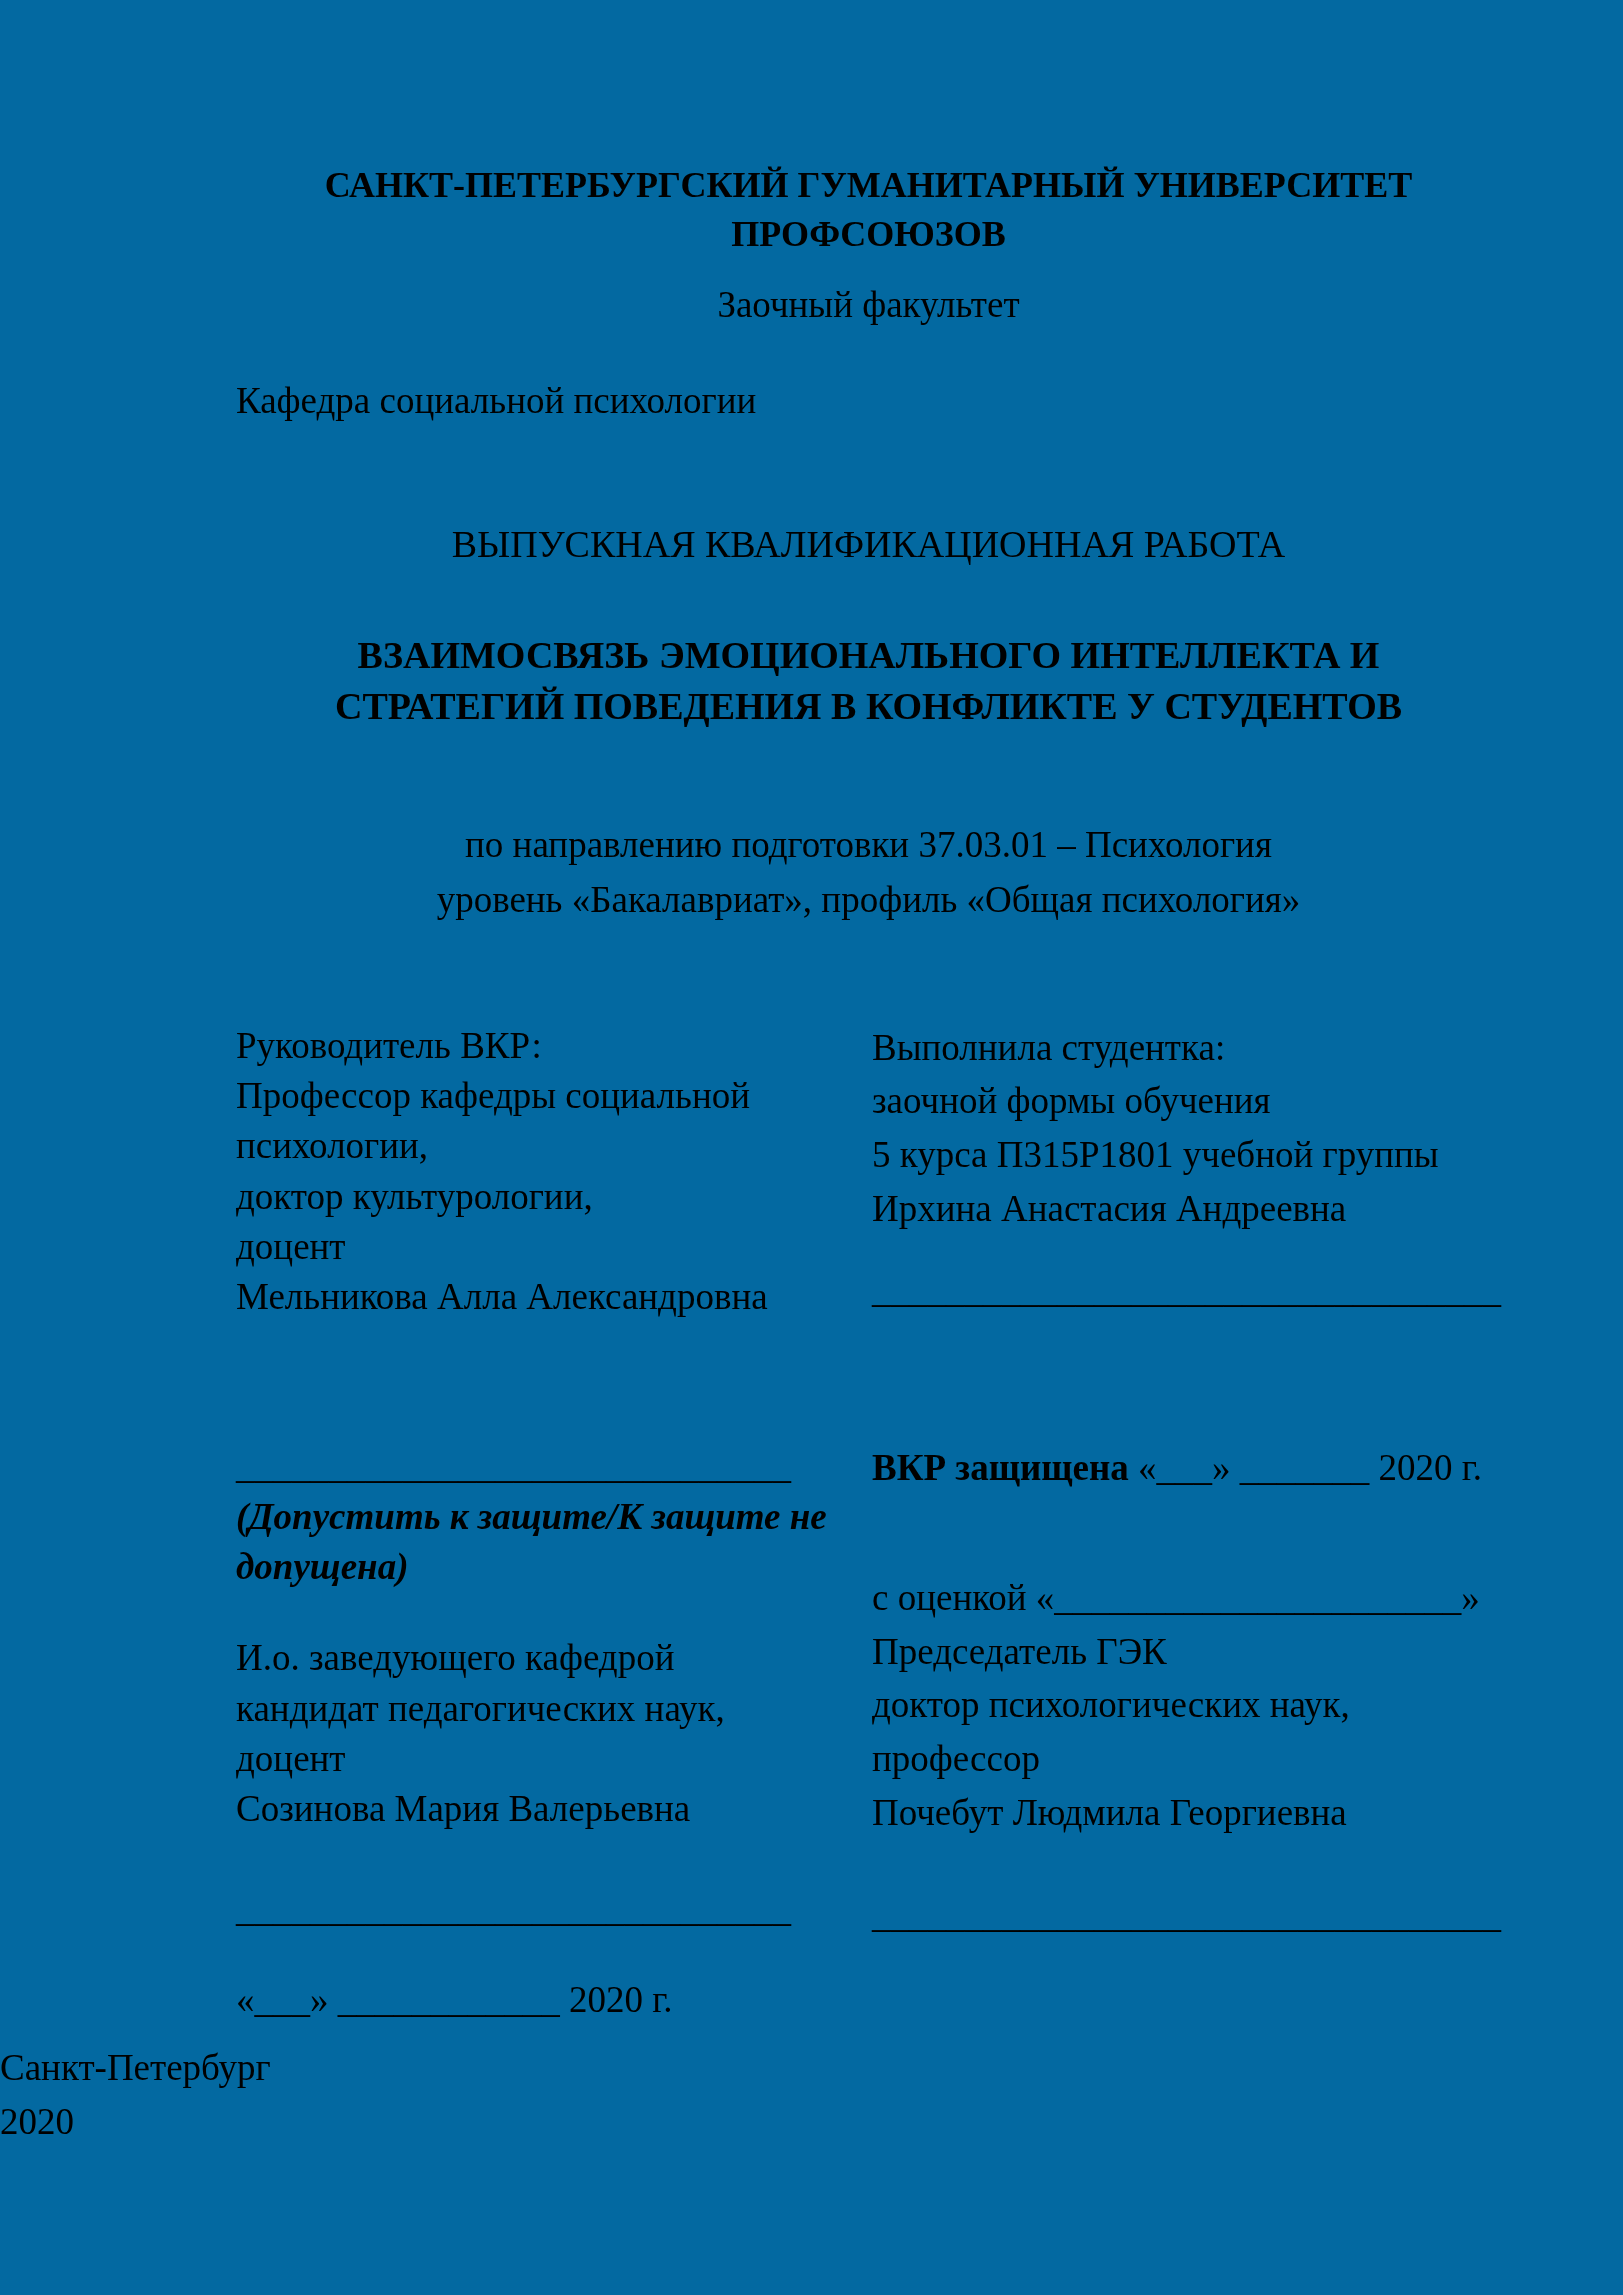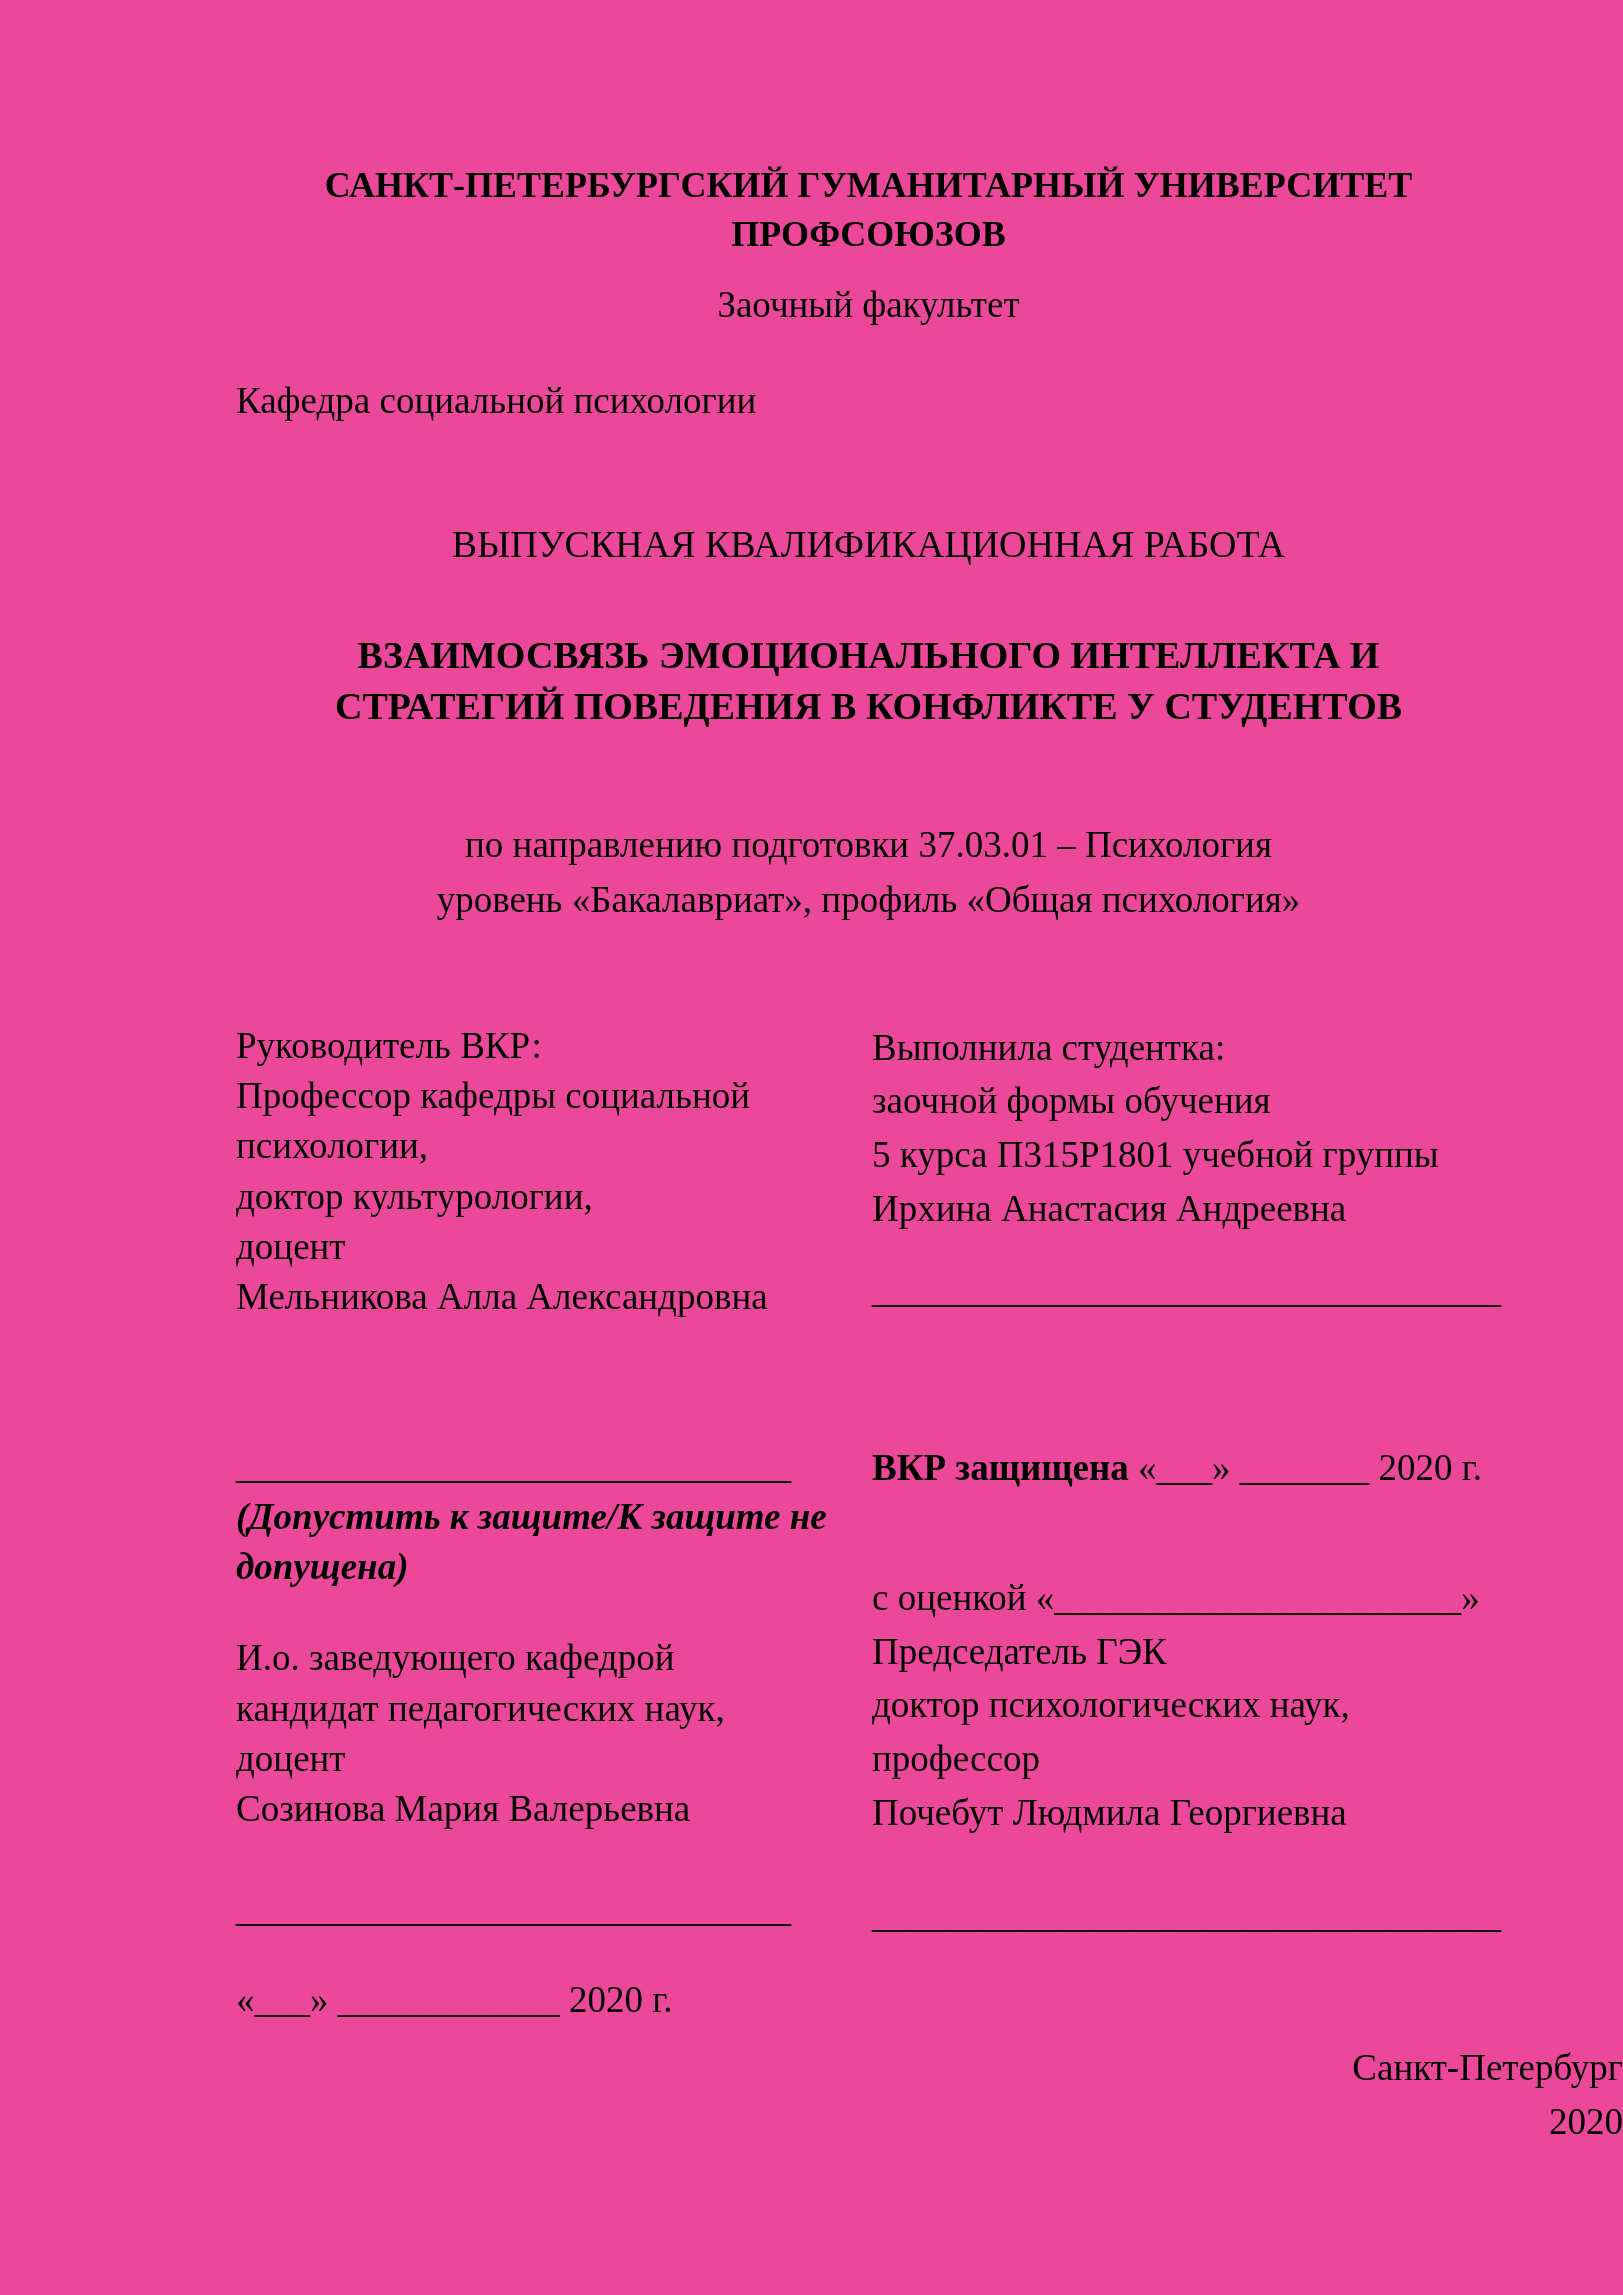--- a/index.html
+++ b/index.html
@@ -4,21 +4,21 @@
 <style>
   html, body {
     margin: 0;
     padding: 0;
     background: #ffffff;
   }
   .page {
     position: relative;
     width: 1623px;
     height: 2295px;
-    background: #ec4899;
+    background: #0369a1;
     color: #000000;
     font-family: "Liberation Serif", "DejaVu Serif", serif;
     overflow: hidden;
   }
   .content {
     padding: 161px 122px 0 236px;
   }
   p { margin: 0; }
 
   .university {
@@ -82,21 +82,21 @@
   }
   .gap-md { margin-top: 41px; }
   .gap-lg { margin-top: 49px; }
   .gap-xl { margin-top: 77px; }
 
   .footer {
     position: absolute;
     left: 0;
     right: 0;
     top: 2041px;
-    text-align: right;
+    text-align: left;
     font-size: 37px;
     line-height: 1.45;
   }
 </style>
 </head>
 <body>
 
 <div class="page">
   <div class="content">
 

